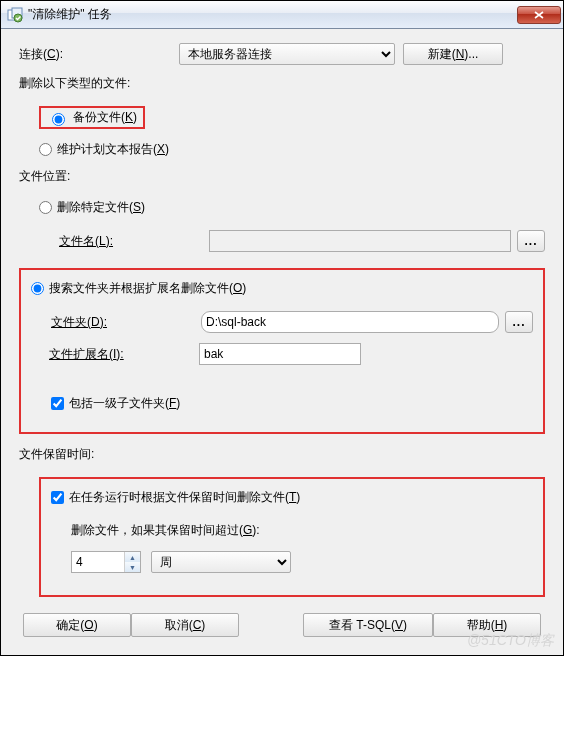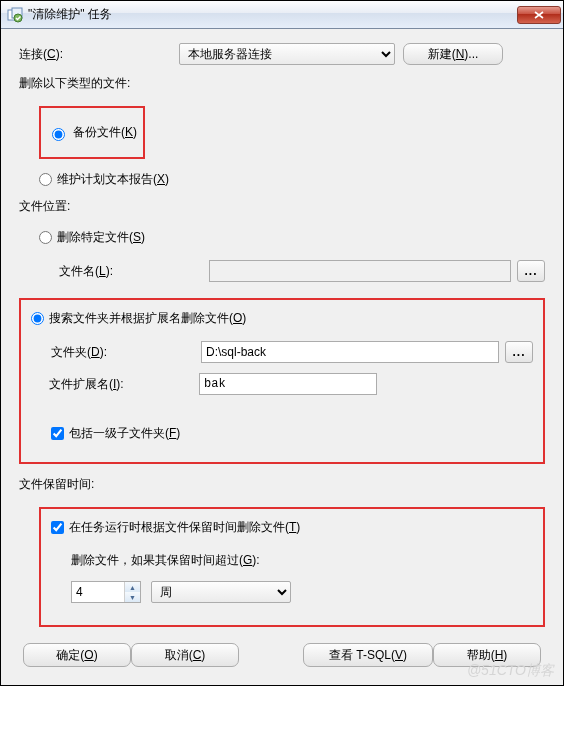--- a/index.html
+++ b/index.html
@@ -7,31 +7,31 @@
 .window { width: 564px; border: 1px solid #000; background: #f0f0f0; }
 .titlebar { height: 28px; background: linear-gradient(#fdfdfe, #e8edf5 45%, #d6e0ee 46%, #e6eef9); display: flex; align-items: center; padding: 0 2px 0 6px; border-bottom: 1px solid #7a8aa0; }
 .titlebar .icon { width: 16px; height: 16px; margin-right: 5px; }
 .titlebar .title { flex: 1; }
 .titlebar .close { width: 44px; height: 18px; background: linear-gradient(#e59a8e, #c8503f 45%, #b12e1c 46%, #d4634e); border: 1px solid #8b3a2e; border-radius: 3px; color: #fff; display: flex; align-items: center; justify-content: center; font-weight: bold; font-family: Arial; cursor: pointer; }
 .content { padding: 14px 18px 18px 18px; }
 .row { display: flex; align-items: center; margin-bottom: 10px; }
 .label { display: inline-block; }
 .underline { text-decoration: underline; }
 select { height: 22px; background: linear-gradient(#fdfdfd, #ebebeb); border: 1px solid #acacac; border-radius: 2px; padding: 0 4px; }
-.btn { height: 22px; background: linear-gradient(#fdfdfd, #e5e5e5); border: 1px solid #acacac; border-radius: 7px; cursor: pointer; padding: 0 6px; display: inline-flex; align-items: center; justify-content: center; }
+.btn { height: 22px; background: linear-gradient(#fdfdfd, #e5e5e5); border: 1px solid #acacac; border-radius: 2px; cursor: pointer; padding: 0 6px; display: inline-flex; align-items: center; justify-content: center; }
 input[type=text] { height: 22px; border: 1px solid #acacac; padding: 0 4px; background: #fff; }
 input[type=text]:disabled { background: #f0f0f0; }
 .radio-row, .check-row { display: flex; align-items: center; gap: 5px; margin-bottom: 8px; }
 .radio-row input, .check-row input { margin: 0; }
 .section-label { margin: 10px 0 14px 0; }
 .indent { margin-left: 20px; }
-.highlight { border: 2px solid #e03030; padding: 16px 6px; display: inline-flex; align-items: center; gap: 5px; }
+.highlight { border: 2px solid #e03030; padding: 1px 6px; display: inline-flex; align-items: center; gap: 5px; }
 .highlight-box { border: 2px solid #e03030; padding: 10px 10px 12px 10px; margin-bottom: 12px; }
 .form-row { display: flex; align-items: center; margin-bottom: 10px; }
-.form-row .flabel { width: 150px; }
+.form-row .flabel { width: 150px; text-decoration: underline; }
 .browse-btn { width: 28px; height: 22px; background: linear-gradient(#fdfdfd, #e5e5e5); border: 1px solid #acacac; border-radius: 3px; cursor: pointer; font-weight: bold; letter-spacing: 1px; display: flex; align-items: center; justify-content: center; }
 .spinner { display: inline-flex; border: 1px solid #acacac; background: #fff; height: 22px; }
 .spinner input { border: none; width: 52px; height: 20px; padding: 0 4px; outline: none; }
 .spinner .arrows { width: 16px; display: flex; flex-direction: column; border-left: 1px solid #cfcfcf; }
 .spinner .arrows span { flex: 1; display: flex; align-items: center; justify-content: center; font-size: 7px; cursor: pointer; background: linear-gradient(#f5f9fd, #dce9f6); color: #4a6b95; }
 .button-bar { display: flex; gap: 0; padding: 0 4px; margin-top: 16px; }
 .button-bar .btn { flex: 0 0 auto; width: 108px; height: 24px; }
 .button-bar .gap { flex: 1; }
 .watermark { position: absolute; right: 10px; bottom: 6px; color: #d5d5d5; font-size: 14px; font-style: italic; pointer-events: none; }
 .wrapper { position: relative; width: 564px; }
@@ -97,27 +97,27 @@
       </div>
     </div>
 
     <div class="highlight-box">
       <div class="radio-row" style="margin-bottom:14px">
         <input type="radio" name="loc" checked="" style="">
         <span><span>搜索文件夹并根据扩展名删除文件</span>(<span class="underline">O</span>)</span>
       </div>
       <div class="form-row" style="margin-left:20px">
         <span class="flabel"><span>文件夹</span>(<span class="underline">D</span>):</span>
-        <input type="text" style="flex: 1 1 0%;" value="D:\sql-back">
+        <input type="text" style="flex: 1 1 0%; border-radius: 9px;" value="D:\sql-back">
         <span style="width:6px"></span>
         <div class="browse-btn">...</div>
       </div>
       <div class="form-row" style="margin-left:18px">
         <span class="flabel"><span>文件扩展名</span>(<span class="underline">I</span>):</span>
-        <input type="text" style="width: 178px; font-family: Liberation Mono, monospace;" value="bak">
+        <input type="text" style="width: 162px;" value="bak">
       </div>
       <div class="check-row" style="margin-left:20px;margin-top:30px">
         <input type="checkbox" checked="" style="">
         <span><span>包括一级子文件夹</span>(<span class="underline">F</span>)</span>
       </div>
     </div>
 
     <div class="section-label">文件保留时间:</div>
 
     <div class="highlight-box" style="margin-left:20px">

